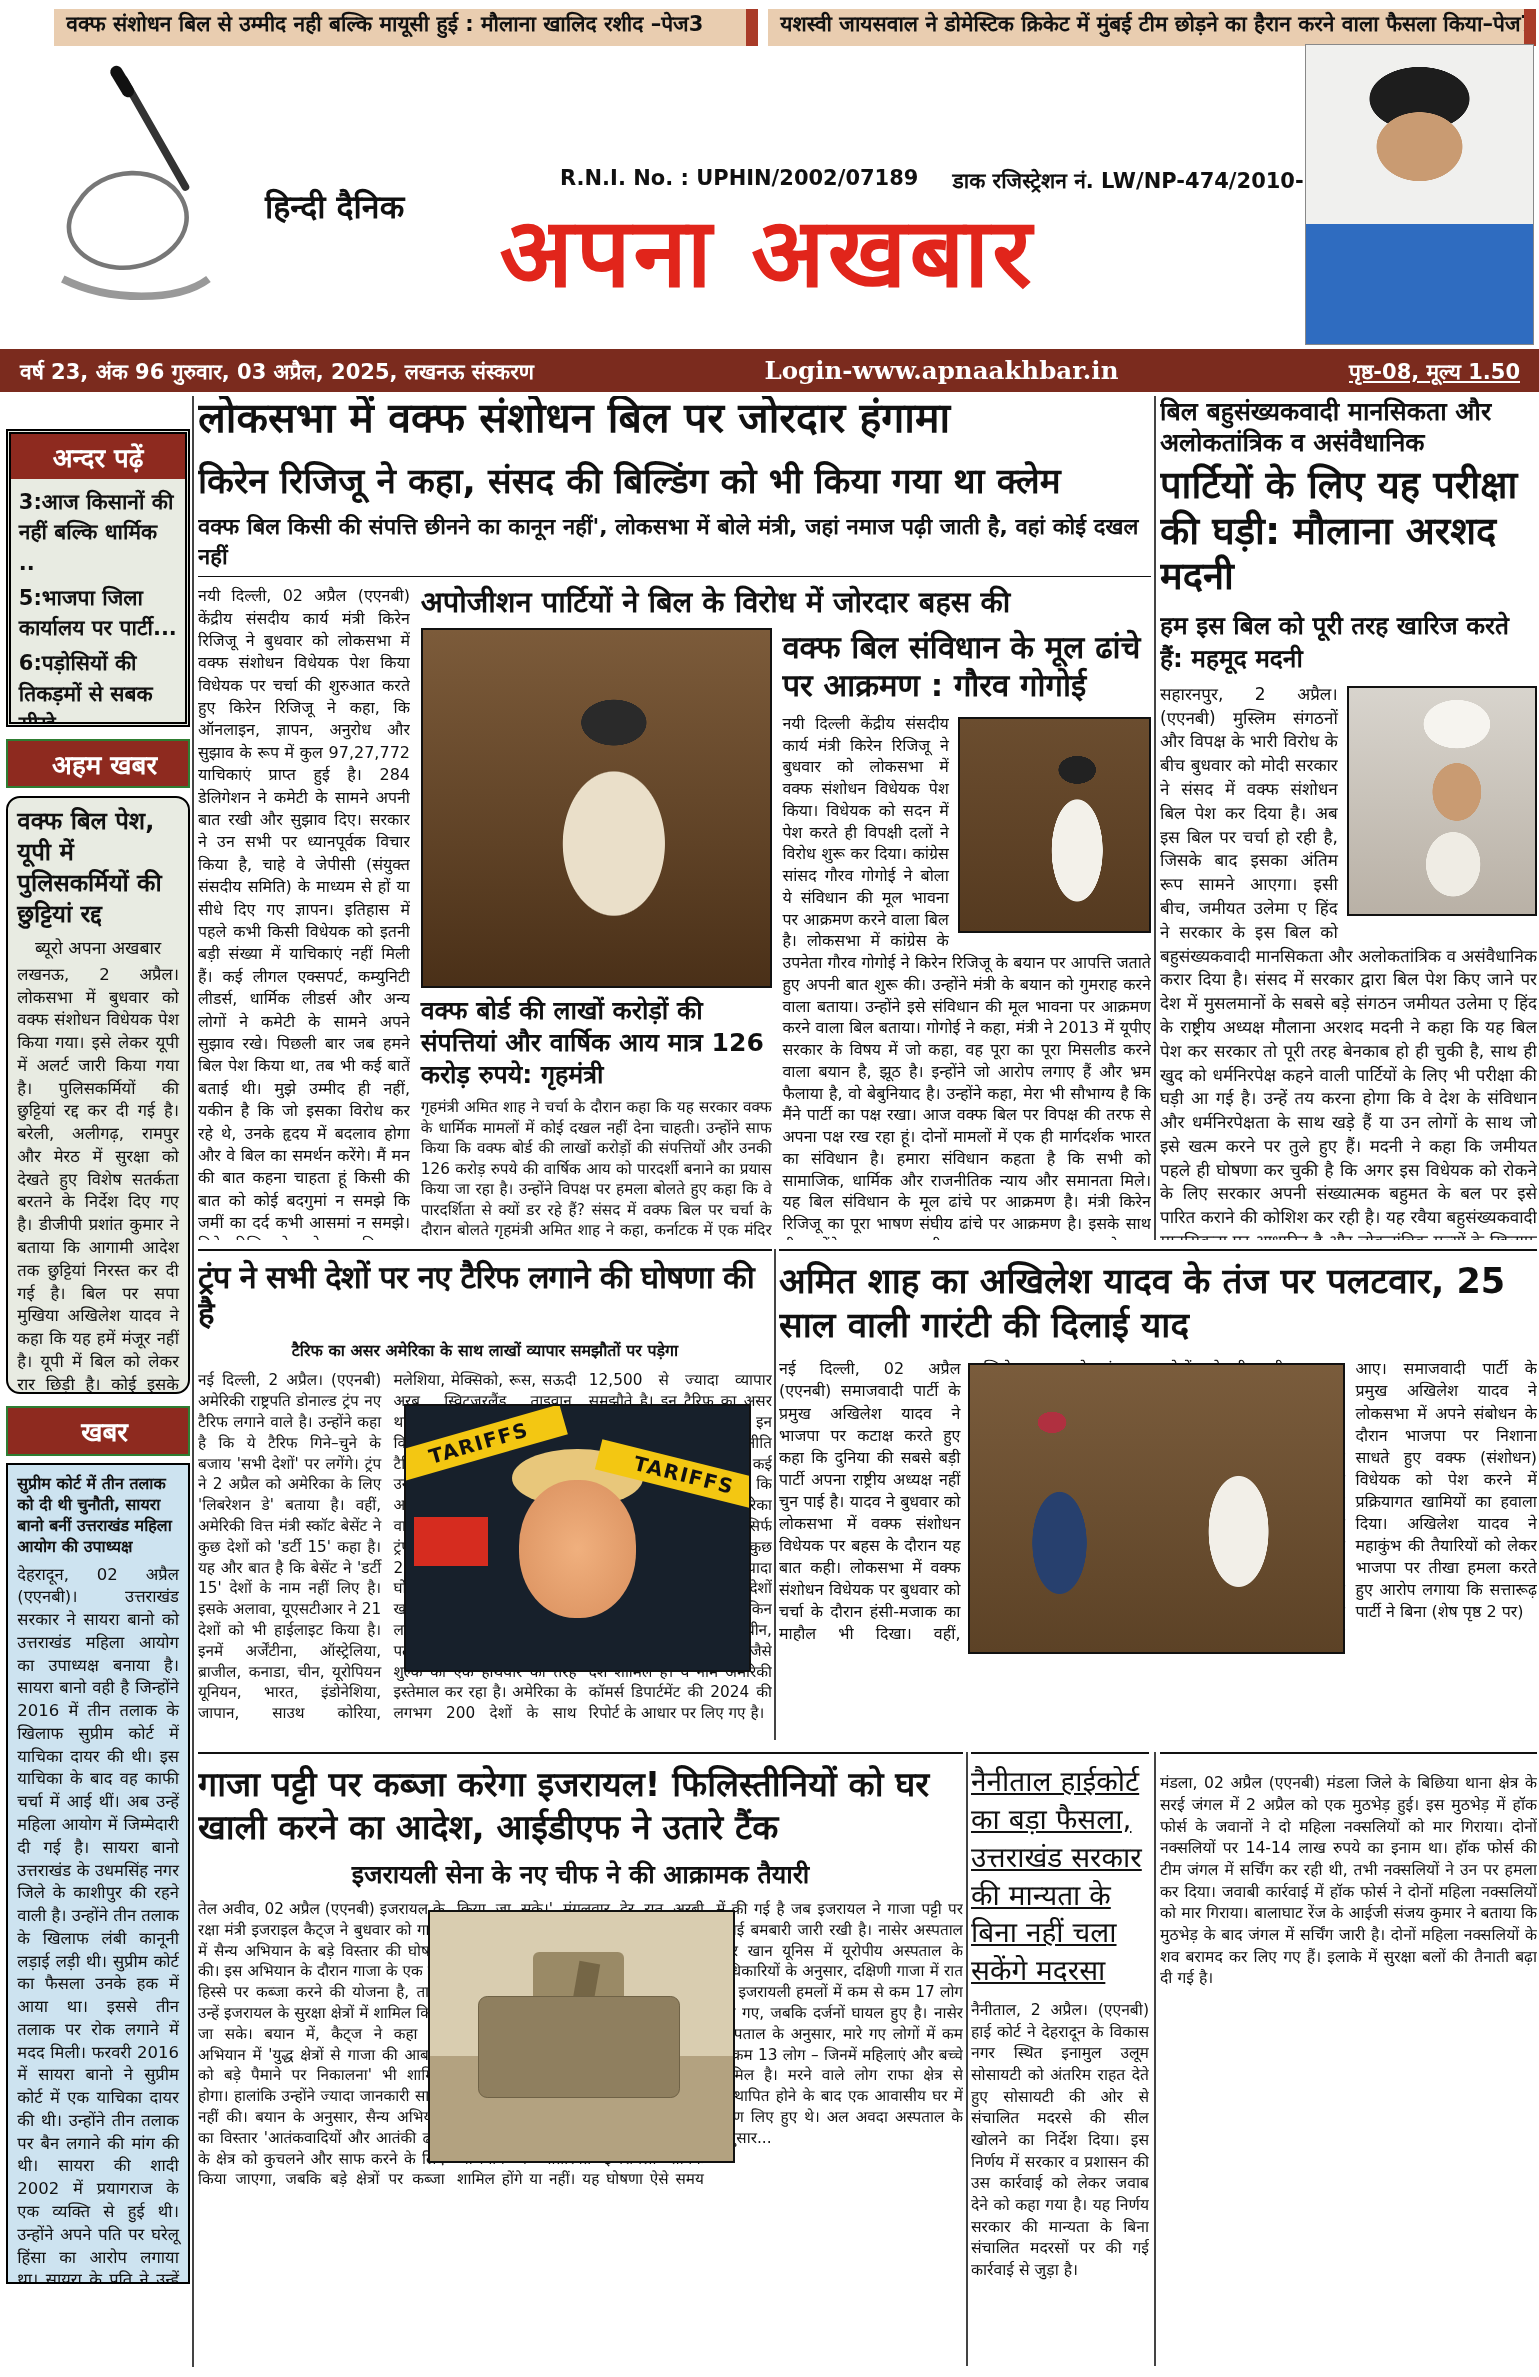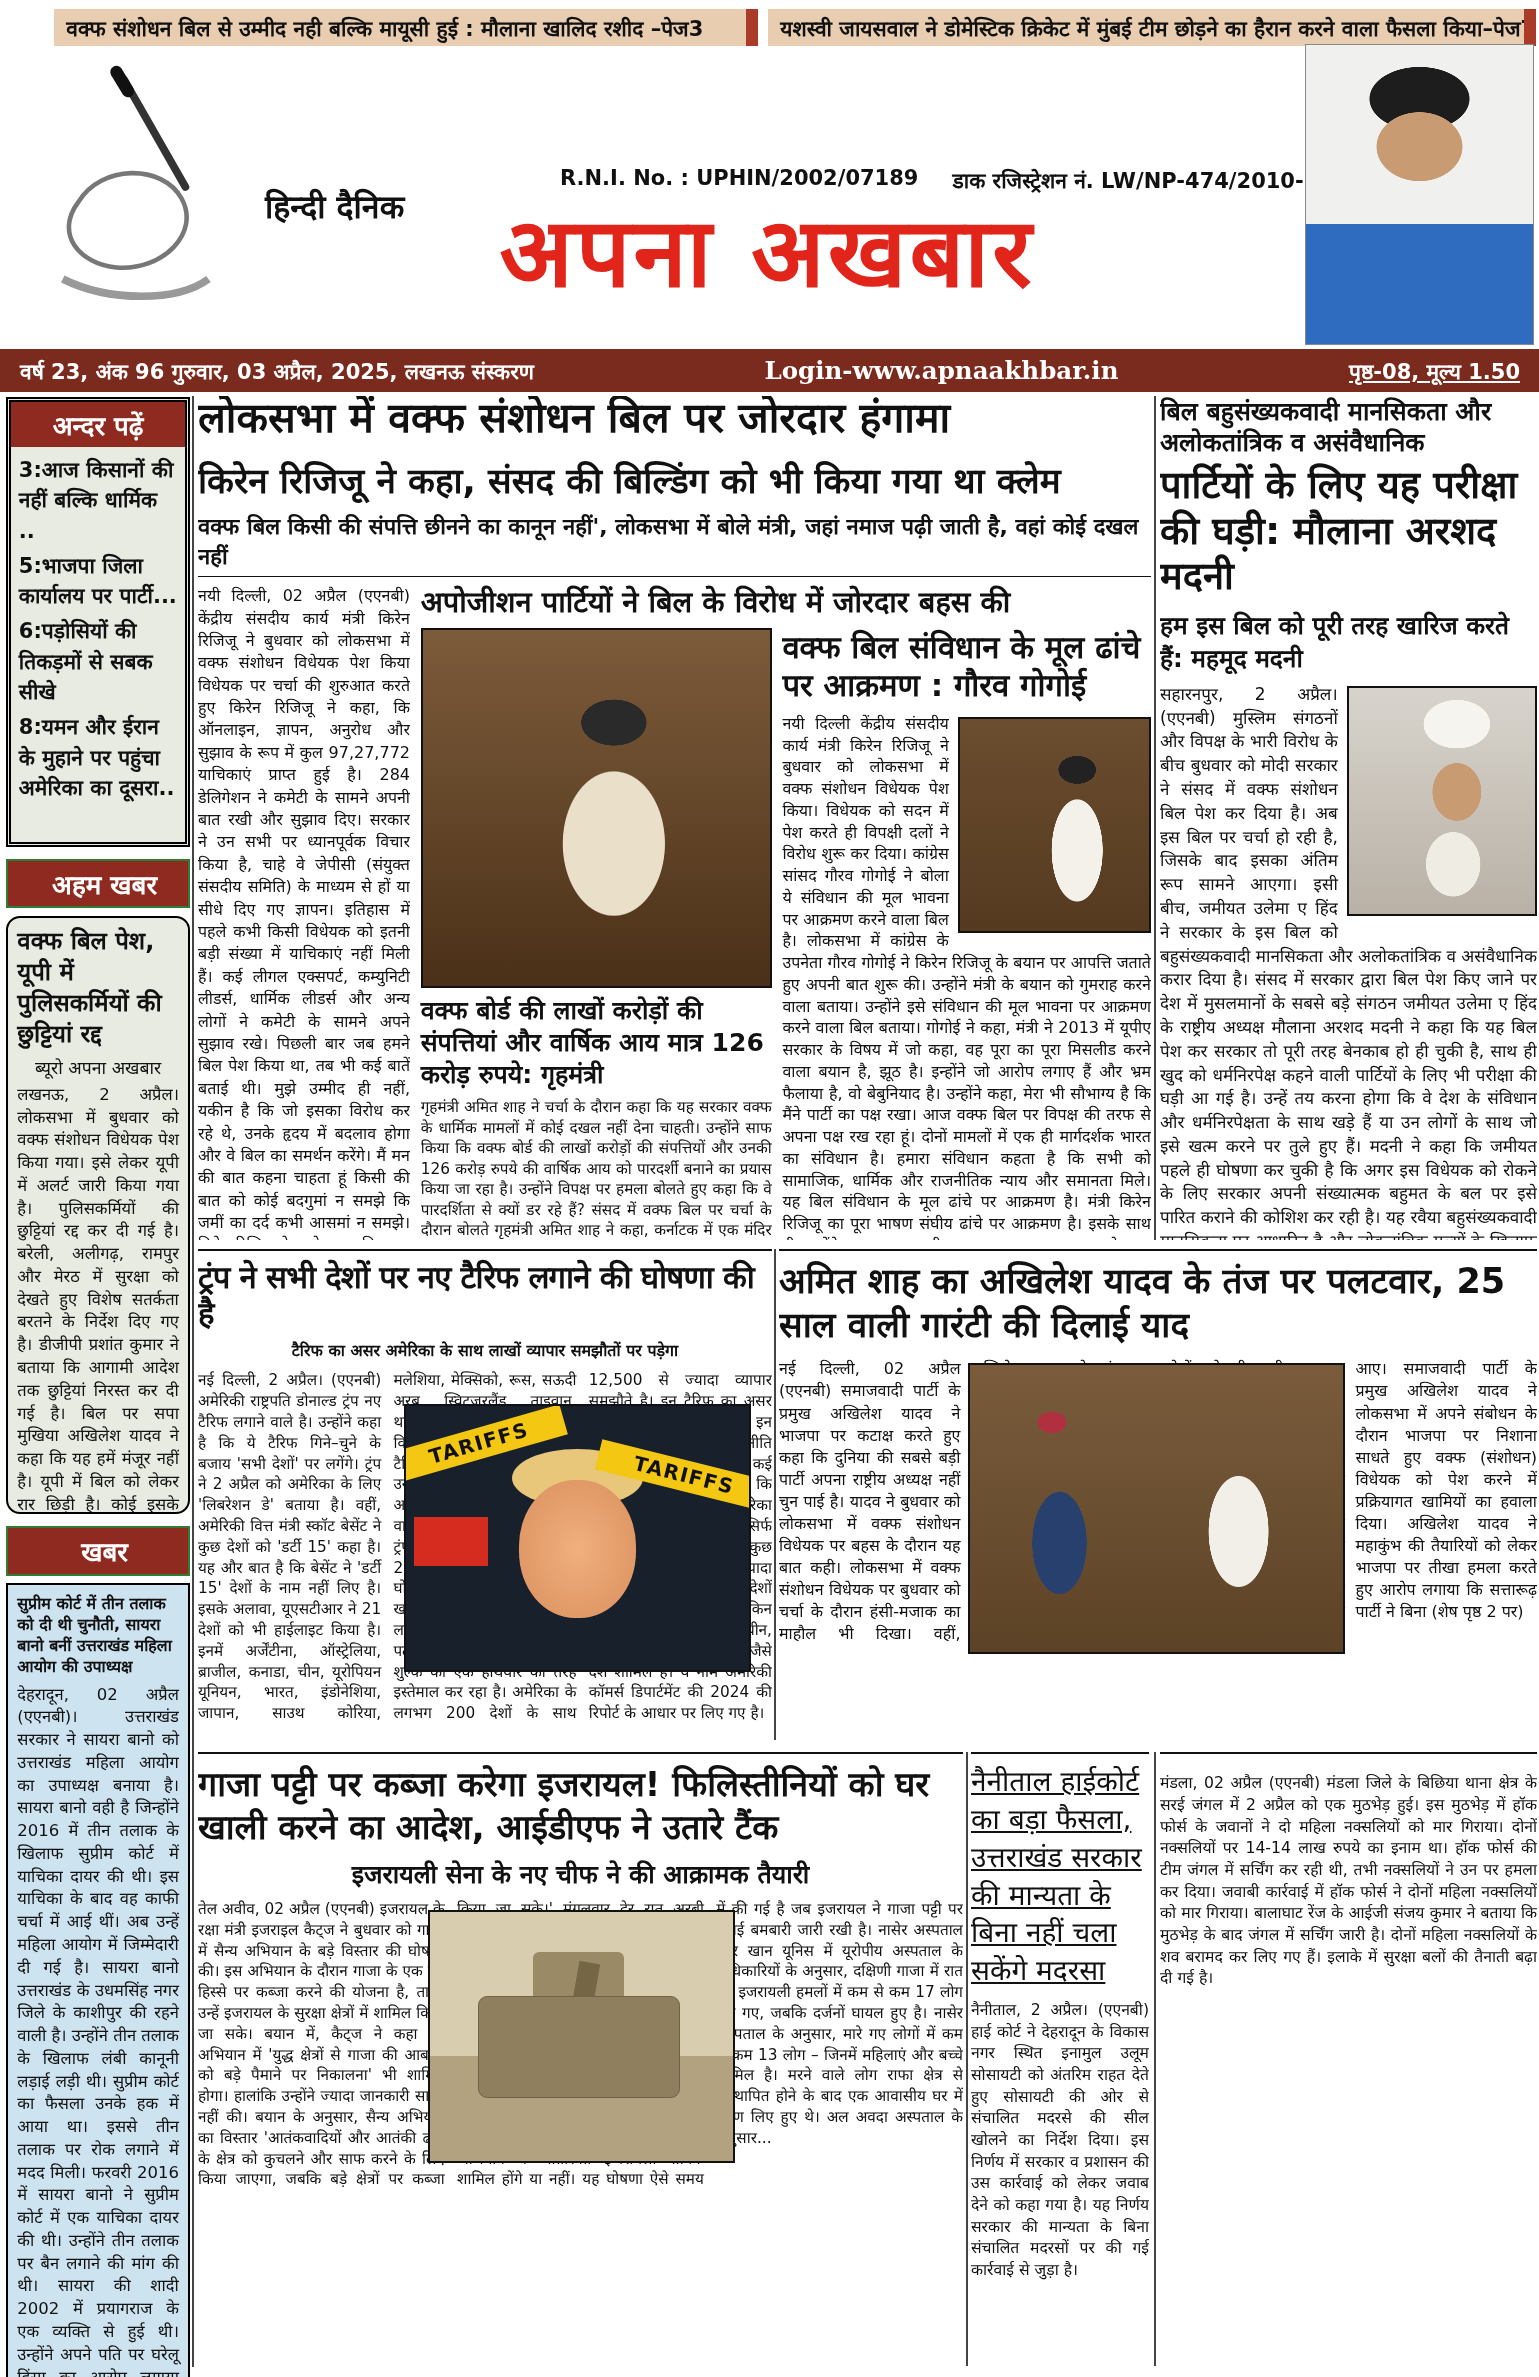--- a/index.html
+++ b/index.html
@@ -1,19 +1,19 @@
 <!DOCTYPE html>
 <html lang="hi" style="font-size:12.3px"><head>
 <meta charset="utf-8">
 <style>
   html,body{margin:0;padding:0;background:#fff;font-family:"DejaVu Sans",sans-serif;color:#111;}
   #page{position:relative;width:1540px;height:2377px;background:#fff;overflow:hidden;}
 
   
-  .strip{position:absolute;background:#e9cdb0;display:flex;align-items:center;padding:0 12.3px;
+  .strip{position:absolute;background:#e9cdb0;display:flex;align-items:flex-start;padding:0 12.3px;
          font-weight:bold;font-size:21px;border-right:12.3px solid #a93b28;box-sizing:border-box;white-space:nowrap;overflow:hidden;}
   #strip-left{left:54px;top:9.2px;width:704px;height:37px;}
   #strip-right{left:768px;top:9.2px;width:768px;height:37px;}
 
   
   #hand-logo{position:absolute;left:9.2px;top:49px;width:244px;height:276px;}
   #daily-label{position:absolute;left:265px;top:184px;font-size:32px;font-weight:bold;}
   #reg-line{position:absolute;left:560px;top:166px;display:flex;gap:34px;font-weight:bold;font-size:21px;white-space:nowrap;}
   #masthead-title{position:absolute;left:253px;top:201px;width:1028px;text-align:center;color:#e1251b;
                   font-size:96px;font-weight:900;line-height:1.1;letter-spacing:3.1px;}
@@ -26,21 +26,21 @@
 
   
   #date-bar{position:absolute;left:0;top:349px;width:1540px;height:43px;background:#7b2b1e;color:#fff;
             display:flex;align-items:center;justify-content:space-between;padding:0 20px;box-sizing:border-box;font-weight:bold;}
   #date-bar .c1{font-size:21px;}
   #date-bar .c2{font-size:24.5px;font-family:"DejaVu Serif",serif;}
   #date-bar .c3{font-size:21px;text-decoration:underline;}
 
   
   #sidebar{position:absolute;left:6.1px;top:397px;width:184px;}
-  .inside-box{border:5.4px double #000;background:#e8ebe2;height:450px;overflow:hidden;box-sizing:border-box;}
+  .inside-box{border:5.4px double #000;background:#e8ebe2;height:298px;overflow:hidden;box-sizing:border-box;margin-top:32px;}
   .box-head{background:#8e2a1f;color:#fff;text-align:center;font-weight:bold;font-size:26px;padding:4.6px 0;}
   .box-head.green{border:2.3px solid #2e7d32;padding-left:13px;}
   .inside-items{padding:7.7px 7.7px;font-weight:bold;font-size:21px;line-height:1.45;}
   .inside-items div{margin-bottom:4.6px;}
   .imp-box{border:2.3px solid #000;border-radius:14px;background:#e8ebe2;padding:7.7px 9.2px;height:598px;overflow:hidden;margin-top:7.7px;box-sizing:border-box;}
   .imp-head{font-size:24px;font-weight:bold;line-height:1.3;}
   .imp-byline{text-align:center;font-size:17.6px;margin:4.6px 0;}
   .small-body{font-size:16.5px;line-height:1.38;text-align:justify;}
   .sec-gap{margin-top:12.3px;}
   .blue-box{border:2.3px solid #000;background:#cde3f0;padding:7.7px 9.2px;height:821px;overflow:hidden;margin-top:7.7px;box-sizing:border-box;}

